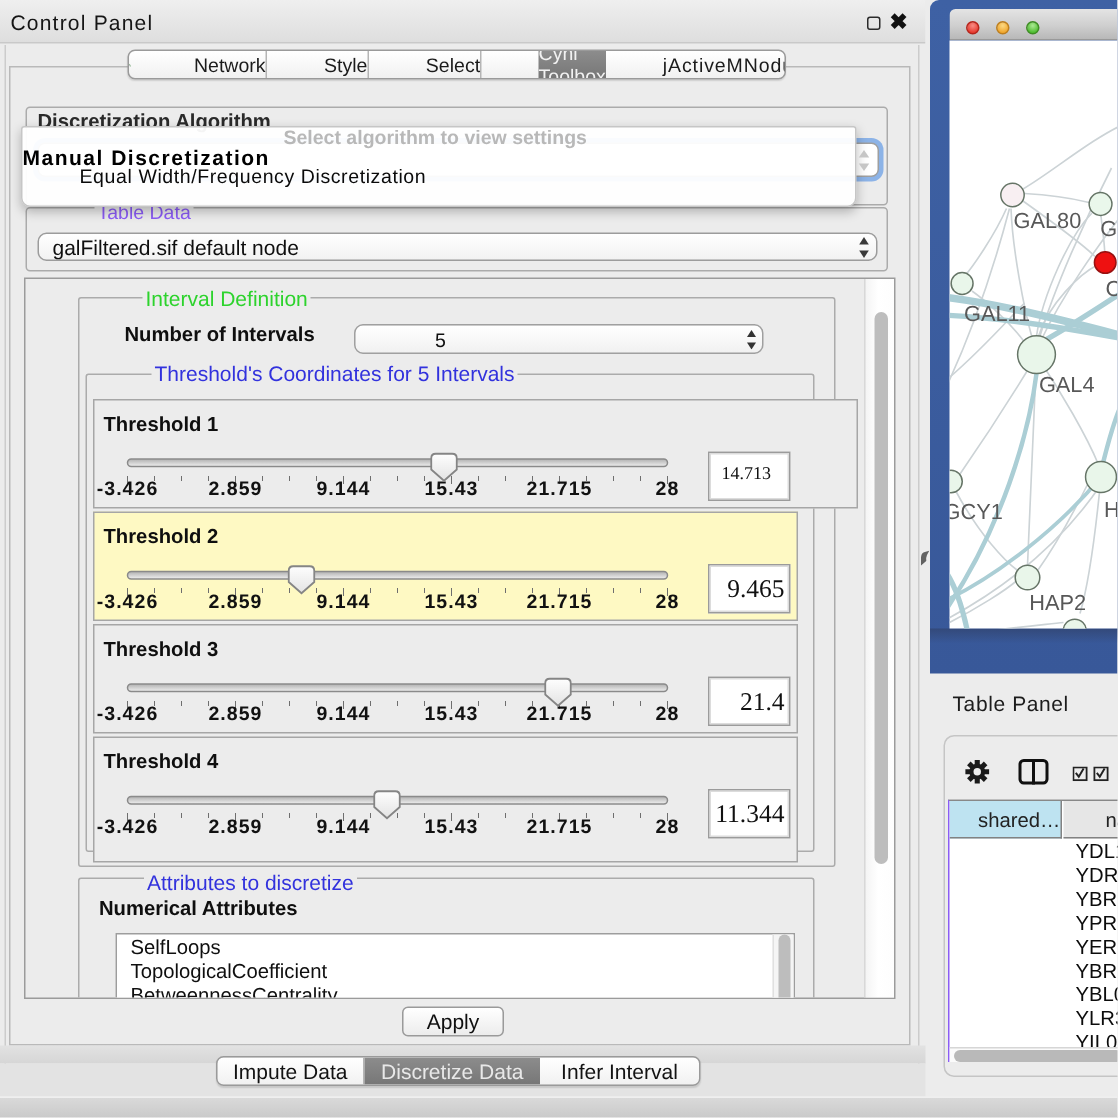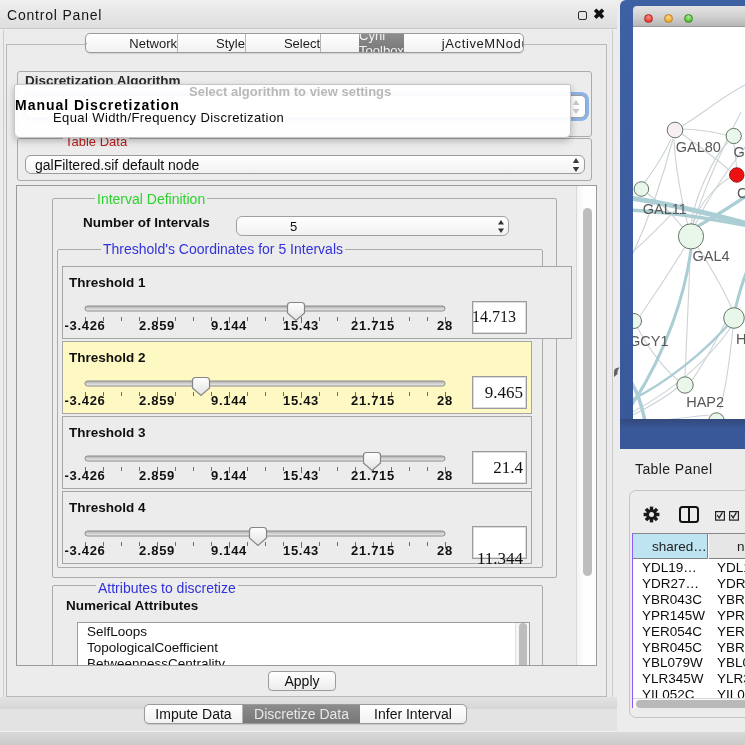--- a/index.html
+++ b/index.html
@@ -27,21 +27,21 @@
 <div class="abs" style="left:17px;top:71px;width:575px;height:66px;border:1px solid #ababab;border-radius:3px;"></div>
 <div class="abs b13" style="left:25px;top:73px;color:#2a2a2a;">Discretization Algorithm</div>
 
 <div class="abs" style="left:25px;top:95px;width:561px;height:23px;border-radius:5px;background:#fff;border:1px solid #9f9f9f;box-shadow:0 0 0 3px rgba(100,155,230,0.7);"></div>
 <svg class="abs" style="left:570px;top:99px;z-index:52;" width="12" height="16">
     <path d="M6 1 L9.5 6 L2.5 6 Z" fill="#c6c6c6"></path>
     <path d="M6 15 L9.5 10 L2.5 10 Z" fill="#c6c6c6"></path>
   </svg>
 
 <div class="abs" style="left:17px;top:138px;width:575px;height:43px;border:1px solid #ababab;border-radius:3px;"></div>
-<div class="abs r13" style="left:25px;top:134px;color:#b91c1c;background:#ececec;padding:0 2px;">Table Data</div>
+<div class="abs r13" style="left:25px;top:134px;color:#8b5cf6;background:#ececec;padding:0 2px;">Table Data</div>
 <div class="abs" style="left:25px;top:154.5px;width:560px;height:19px;border:1px solid #9c9c9c;border-radius:6px;background:linear-gradient(#ffffff,#f2f2f2);"></div>
 <div class="abs" style="left:35px;top:157px;font-size:14px;color:#0f0f0f;">galFiltered.sif default node</div>
 <svg class="abs" style="left:571px;top:158px;" width="10" height="14">
     <path d="M5 0 L8.2 5 L1.8 5 Z" fill="#3a3a3a"></path>
     <path d="M5 14 L8.2 9 L1.8 9 Z" fill="#3a3a3a"></path>
   </svg>
 
 <div class="abs" style="left:14px;top:84px;width:557px;height:54px;background:rgba(255,255,255,0.95);border:1px solid #c6c6c6;border-radius:2px 2px 6px 6px;box-shadow:0 3px 7px rgba(0,0,0,0.25);z-index:50;"></div>
 <div class="abs b13" style="left:189px;top:84px;color:#b8b8b8;z-index:51;font-size:13px;">Select algorithm to view settings</div>
 <div class="abs" style="left:15px;top:97px;color:#000;z-index:51;font-size:14px;font-weight:bold;letter-spacing:1px;">Manual Discretization</div>
@@ -104,21 +104,21 @@
           <text x="22" y="63" text-anchor="middle">-3.426</text>
           <text x="94" y="63" text-anchor="middle">2.859</text>
           <text x="166" y="63" text-anchor="middle">9.144</text>
           <text x="238" y="63" text-anchor="middle">15.43</text>
           <text x="310" y="63" text-anchor="middle">21.715</text>
           <text x="382" y="63" text-anchor="middle">28</text>
         </g>
       <path d="M 224.5 46 L 224.5 38.5 Q 224.5 35.5 227.5 35.5 L 238.5 35.5 Q 241.5 35.5 241.5 38.5 L 241.5 46 L 233 53.5 Z" fill="url(#tg1)" stroke="#858585" stroke-width="1.2"></path>
     </svg>
     <div class="abs" style="left:409px;top:34px;width:55px;height:33px;border:1px solid #9b9b9b;background:#fff;box-shadow:inset 0 0 0 1px #dcdcdc;"></div>
-    <div class="abs" style="left:409px;top:41px;width:51px;text-align:left;font-family:'Liberation Serif',serif;font-size:16px;color:#111;">14.713</div>
+    <div class="abs" style="left:409px;top:41px;width:51px;text-align:center;font-family:'Liberation Serif',serif;font-size:12px;color:#111;">14.713</div>
   </div>
 
   <div class="abs" style="left:45px;top:155px;width:470px;height:73px;border:1px solid #a6a6a6;background:#fef9c3;padding-left:20px;">
     <div class="abs b13" style="left:6px;top:8px;">Threshold 2</div>
     <svg class="abs" style="left:0;top:0;" width="470" height="73" viewBox="0 0 470 73">
       <defs>
         <linearGradient id="tg2" x1="0" y1="0" x2="0" y2="1">
           <stop offset="0" stop-color="#fefefe"></stop>
             <stop offset="1" stop-color="#e3e3e3"></stop>
         </linearGradient>
@@ -209,21 +209,21 @@
           <text x="238" y="63" text-anchor="middle">15.43</text>
           <text x="310" y="63" text-anchor="middle">21.715</text>
           <text x="382" y="63" text-anchor="middle">28</text>
         </g>
       <path d="M 300.5 46 L 300.5 38.5 Q 300.5 35.5 303.5 35.5 L 314.5 35.5 Q 317.5 35.5 317.5 38.5 L 317.5 46 L 309 53.5 Z" fill="url(#tg3)" stroke="#858585" stroke-width="1.2"></path>
     </svg>
     <div class="abs" style="left:409px;top:34px;width:55px;height:33px;border:1px solid #9b9b9b;background:#fff;box-shadow:inset 0 0 0 1px #dcdcdc;"></div>
     <div class="abs" style="left:409px;top:41px;width:51px;text-align:right;font-family:'Liberation Serif',serif;font-size:17px;color:#111;">21.4</div>
   </div>
 
-  <div class="abs" style="left:45px;top:305px;width:470px;height:73px;border:1px solid #a6a6a6;background:#ececec;">
+  <div class="abs" style="left:45px;top:305px;width:470px;height:84px;border:1px solid #a6a6a6;background:#ececec;">
     <div class="abs b13" style="left:6px;top:8px;">Threshold 4</div>
     <svg class="abs" style="left:0;top:0;" width="470" height="73" viewBox="0 0 470 73">
       <defs>
         <linearGradient id="tg4" x1="0" y1="0" x2="0" y2="1">
           <stop offset="0" stop-color="#fefefe"></stop>
             <stop offset="1" stop-color="#e3e3e3"></stop>
         </linearGradient>
         <linearGradient id="tr4" x1="0" y1="0" x2="0" y2="1">
           <stop offset="0" stop-color="#b0b0b0"></stop>
             <stop offset="1" stop-color="#f0f0f0"></stop>
@@ -257,21 +257,21 @@
           <text x="22" y="63" text-anchor="middle">-3.426</text>
           <text x="94" y="63" text-anchor="middle">2.859</text>
           <text x="166" y="63" text-anchor="middle">9.144</text>
           <text x="238" y="63" text-anchor="middle">15.43</text>
           <text x="310" y="63" text-anchor="middle">21.715</text>
           <text x="382" y="63" text-anchor="middle">28</text>
         </g>
       <path d="M 186.5 46 L 186.5 38.5 Q 186.5 35.5 189.5 35.5 L 200.5 35.5 Q 203.5 35.5 203.5 38.5 L 203.5 46 L 195 53.5 Z" fill="url(#tg4)" stroke="#858585" stroke-width="1.2"></path>
     </svg>
     <div class="abs" style="left:409px;top:34px;width:55px;height:33px;border:1px solid #9b9b9b;background:#fff;box-shadow:inset 0 0 0 1px #dcdcdc;"></div>
-    <div class="abs" style="left:409px;top:57px;width:51px;text-align:right;font-family:'Liberation Serif',serif;font-size:17px;color:#111;">11.344</div>
+    <div class="abs" style="left:409px;top:41px;width:51px;text-align:right;font-family:'Liberation Serif',serif;font-size:17px;color:#111;">11.344</div>
   </div>
 
   <div class="abs" style="left:35px;top:399px;width:491px;height:120px;border:1px solid #ababab;border-radius:2px;"></div>
   <div class="abs r13" style="left:41px;top:394px;color:#3232dd;background:#ececec;padding:0 2px;font-size:14px;">Attributes to discretize</div>
   <div class="abs b13" style="left:49px;top:412px;">Numerical Attributes</div>
   <div class="abs" style="left:60px;top:436px;width:453px;height:60px;border:1px solid #9d9d9d;background:#fff;"></div>
   <div class="abs" style="left:70px;top:438px;font-size:13.5px;color:#0f0f0f;">SelfLoops</div>
   <div class="abs" style="left:70px;top:454px;font-size:13.5px;color:#0f0f0f;">TopologicalCoefficient</div>
   <div class="abs" style="left:70px;top:470px;font-size:13.5px;color:#0f0f0f;">BetweennessCentrality</div>
 
@@ -401,21 +401,20 @@
   <path d="M2.2 4.2 L4.2 6.8 L7.4 1.4" stroke="#222" stroke-width="1.3" fill="none"></path>
   <rect x="14.6" y="0.6" width="8.8" height="8.5" fill="none" stroke="#222" stroke-width="1.2"></rect>
   <path d="M16.2 4.2 L18.2 6.8 L21.4 1.4" stroke="#222" stroke-width="1.3" fill="none"></path>
 </svg>
 
 <div class="abs" style="left:632px;top:533px;width:117px;height:175px;border-top:1px solid #888;border-left:1px solid #8b5cf6;background:#fff;overflow:hidden;">
   <div class="abs" style="left:0;top:0;width:75px;height:25px;background:#bee3f1;border-right:1px solid #828282;border-bottom:1px solid #828282;"></div>
   <div class="abs" style="left:76px;top:0;width:38px;height:25px;background:#e6e6e6;border-bottom:1px solid #828282;"></div>
   <div class="abs" style="left:19px;top:5px;font-size:13.5px;color:#222;">shared…</div>
   <div class="abs" style="left:104px;top:5px;font-size:13.5px;color:#222;">name</div>
-  <div class="abs" style="left:9px;top:26px;line-height:15.9px;font-size:13.5px;color:#0c0c0c;">YDL19…<br>YDR27…<br>YBR043C<br>YPR145W<br>YER054C<br>YBR045C<br>YBL079W<br>YLR345W<br>YIL052C</div>
   <div class="abs" style="left:84px;top:26px;line-height:15.9px;font-size:13.5px;color:#0c0c0c;">YDL1…<br>YDR2…<br>YBR0…<br>YPR1…<br>YER0…<br>YBR0…<br>YBL0…<br>YLR3…<br>YIL0…</div>
 
   <div class="abs" style="left:0;top:164px;width:113px;height:11px;background:#fbfbfb;border-top:1px solid #d6d6d6;"></div>
   <div class="abs" style="left:3px;top:165.5px;width:112px;height:8px;background:#b9b9b9;border-radius:4px;"></div>
 </div>
 
 <svg class="abs" style="left:612px;top:365px;z-index:30;" width="10" height="14" viewBox="0 0 10 14">
     <path d="M2 12 L2 7 Q2 4 4 3.2 L7.5 2.2 L6 5 Q5 7.5 5.5 9 Z" fill="#4a4a4a" opacity="0.85"></path>
   </svg>
 

